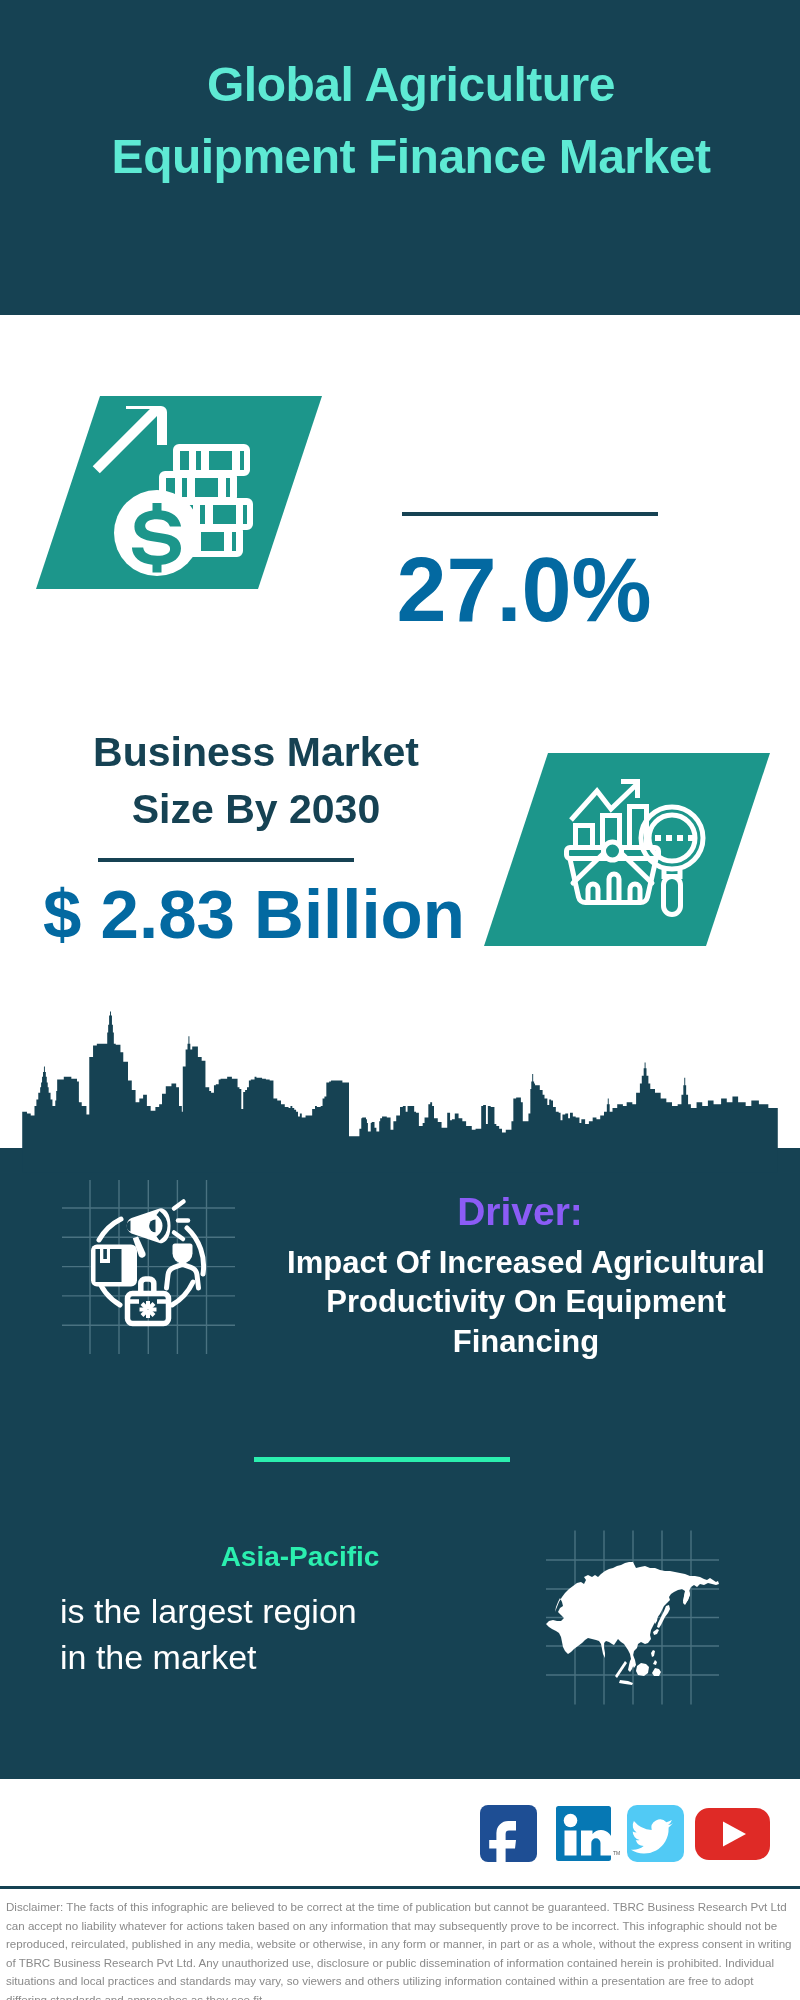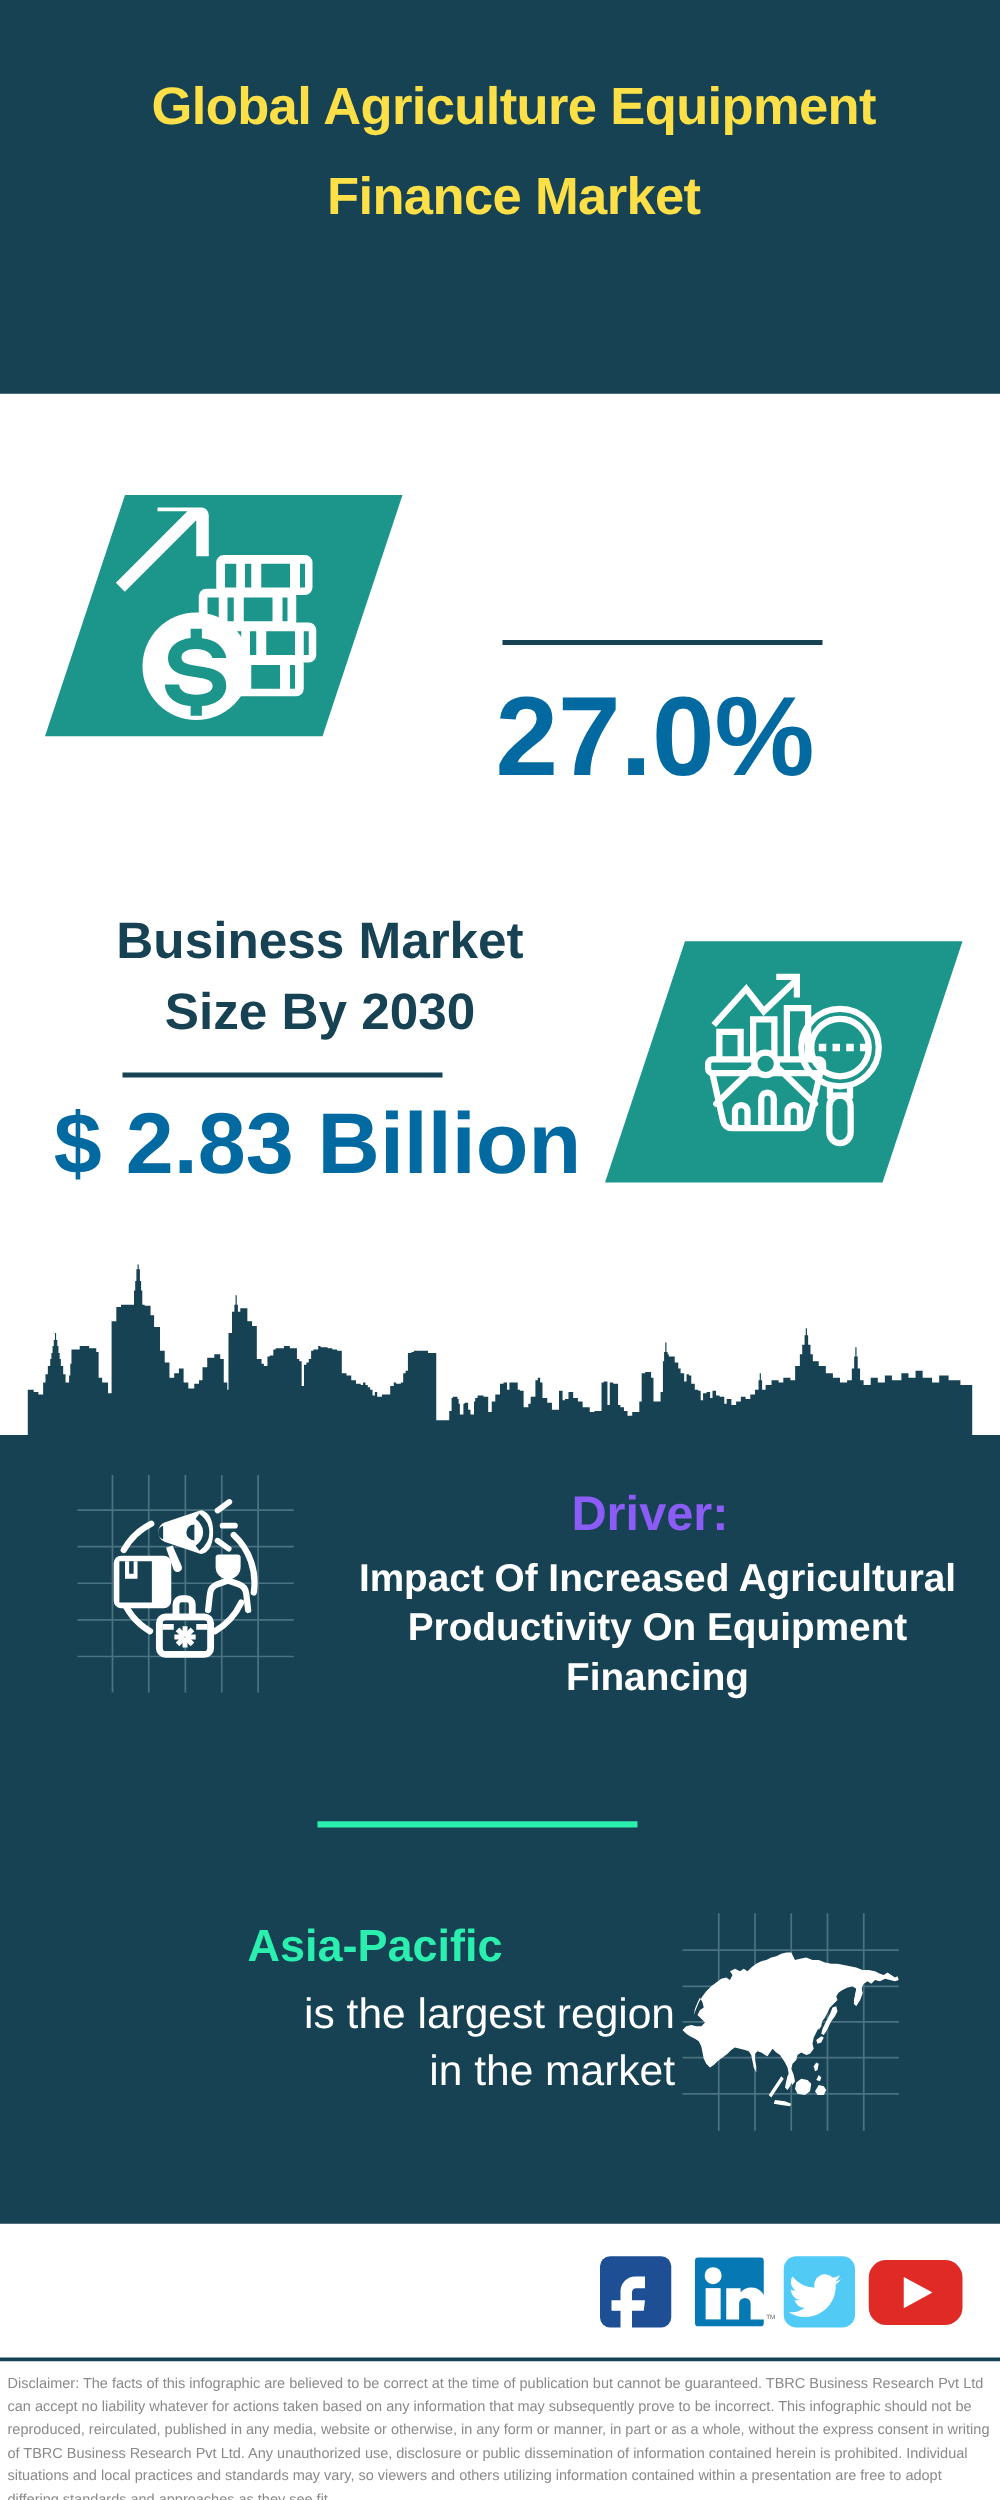--- a/index.html
+++ b/index.html
@@ -10,21 +10,21 @@
   }
   .page { position:relative; width:800px; height:2000px; overflow:hidden; background:#fff; }
 
   
   .header {
     position:absolute; left:0; top:0; width:800px; height:315px;
     background:#164253;
   }
   .header-title {
     position:absolute; left:100px; top:49px; width:622px;
-    color:#fde047; font-weight:bold; font-size:42px; line-height:72px;
+    color:#5eead4; font-weight:bold; font-size:48px; line-height:72px;
     text-align:center; letter-spacing:-0.5px;
   }
 
   .stat-label {
     position:absolute; color:#164253; font-weight:bold;
     font-size:41px; line-height:57px; text-align:center;
   }
   .stat-rule { position:absolute; height:4px; background:#164253; }
   .stat-value {
     position:absolute; color:#0369a1; font-weight:bold;
@@ -41,26 +41,26 @@
     position:absolute; color:#8b5cf6; font-weight:bold; font-size:39px;
     line-height:40px; text-align:center;
   }
   .driver-text {
     position:absolute; color:#ffffff; font-weight:bold; font-size:31px;
     line-height:39.3px; text-align:center;
   }
   .sep { position:absolute; height:5px; background:#2BEFAF; }
 
   .region-name {
-    position:absolute; color:#2BEFAF; font-weight:bold; font-size:36px;
+    position:absolute; color:#2BEFAF; font-weight:bold; font-size:28px;
     line-height:44px; text-align:center;
   }
   .region-text {
     position:absolute; color:#ffffff; font-weight:normal; font-size:34px;
-    line-height:46px; text-align:right;
+    line-height:46px; text-align:left;
   }
 
   
   .src-text { position:absolute; color:#164253; font-size:15px; line-height:26px; }
   .disclaimer {
     position:absolute; color:#8a8a8a; font-size:11.6px; line-height:18.5px;
     width:790px; text-align:left;
   }
   .hr-line { position:absolute; background:#164253; }
 </style>

